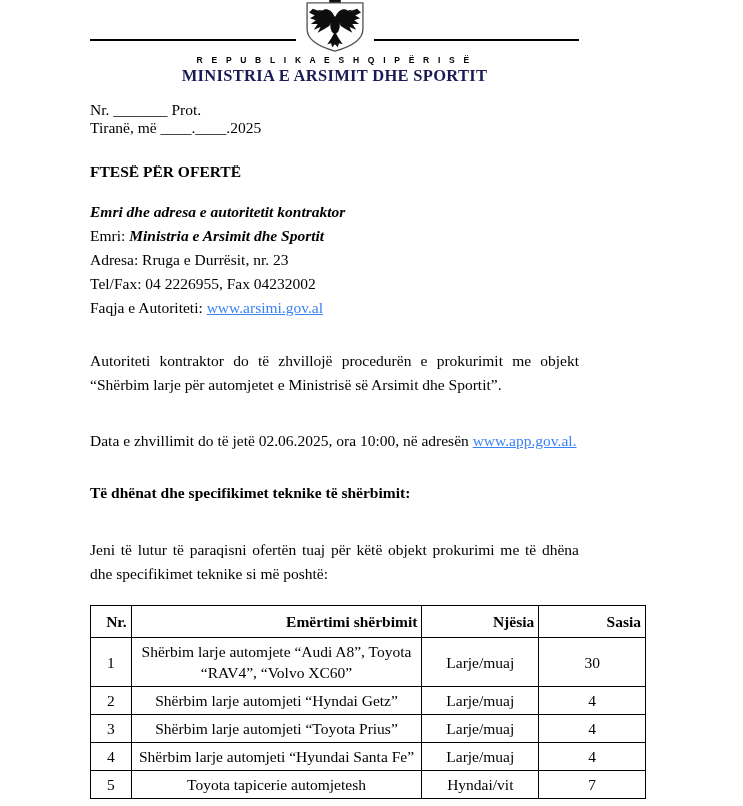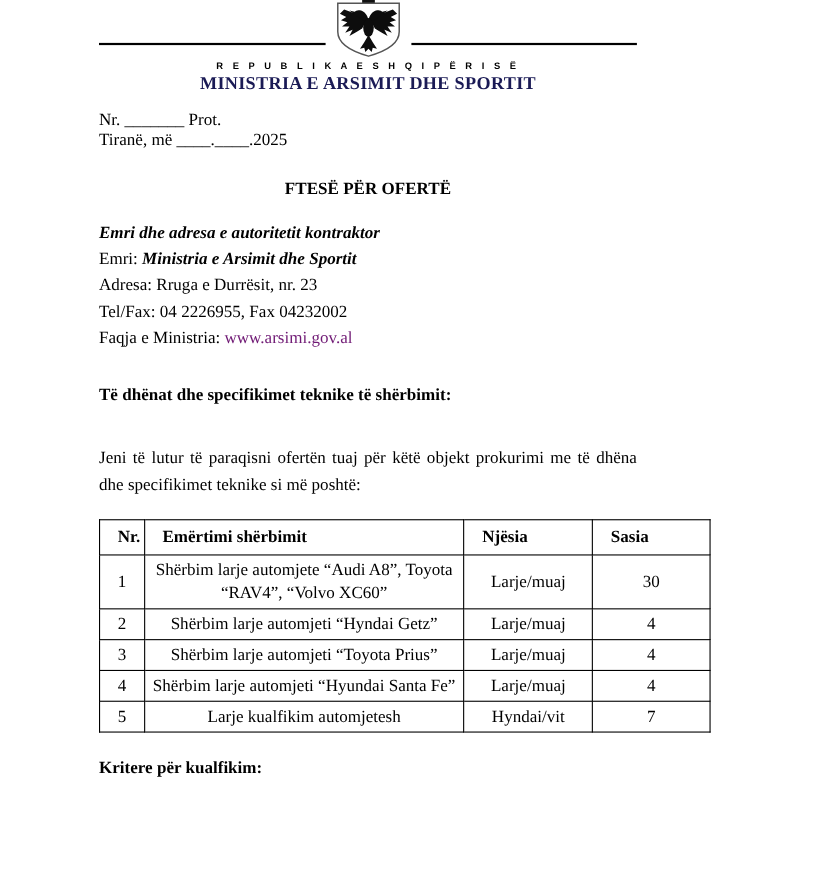--- a/index.html
+++ b/index.html
@@ -41,32 +41,32 @@
   
   .protocol-row {
     display: flex;
     justify-content: space-between;
     margin-top: 15px;
     flex-direction: column;
   }
 
   
   .doc-title {
-    text-align: center;
+    text-align: left;
     font-size: 15.5px;
     font-weight: bold;
     margin: 26px 0 0 0;
   }
 
   
   .contact { margin-top: 19px; }
   .contact p { margin: 0; line-height: 24px; }
   .bold { font-weight: bold; font-style: italic; }
 
-  a.doc-link { color: #701a75; cursor: pointer; }
+  a.doc-link { color: #3b82f6; text-decoration: underline; cursor: pointer; }
 
   
   .para { margin: 0; line-height: 24px; }
   .p1 { margin-top: 29px; text-align: justify; }
   .p2 { margin-top: 32px; }
   .p3 { margin-top: 33px; text-align: justify; }
   .specs-heading { margin-top: 28px; font-weight: bold; }
 
   
   table.specs {
@@ -74,21 +74,21 @@
     margin-top: 19px;
     width: 556px;
     table-layout: fixed;
   }
   table.specs th, table.specs td {
     border: 1.5px solid #000;
     padding: 3px 6px;
     line-height: 21px;
     font-size: 15.5px;
   }
-  table.specs th { font-weight: bold; text-align: left; padding: 5px 16px; }
+  table.specs th { font-weight: bold; text-align: right; padding: 5px 4px; }
   .col-nr { width: 40px; }
   .col-name { width: 286px; }
   .col-unit { width: 115px; }
   .col-qty { width: 105px; }
   td.c { text-align: center; }
   td.name-cell { text-align: center; padding-left: 10px; }
 
   
   .criteria-heading { margin: 24px 0 0 0; font-weight: bold; }
 </style>
@@ -136,24 +136,26 @@
       <span>Tiranë, më ____.____.2025</span>
     </div>
 
     <h1 class="doc-title">FTESË PËR OFERTË</h1>
 
     <section class="contact">
       <p class="bold">Emri dhe adresa e autoritetit kontraktor</p>
       <p><span>Emri:</span> <span class="bold">Ministria e Arsimit dhe Sportit</span></p>
       <p>Adresa: Rruga e Durrësit, nr. 23</p>
       <p>Tel/Fax: 04 2226955,  Fax 04232002</p>
-      <p><span>Faqja e Ministria:</span> <a class="doc-link">www.arsimi.gov.al</a></p>
+      <p><span>Faqja e Autoriteti:</span> <a class="doc-link">www.arsimi.gov.al</a></p>
     </section>
 
-
+    <p class="para p1">Autoriteti kontraktor do të zhvillojë procedurën e prokurimit me objekt “Shërbim larje për automjetet e Ministrisë së Arsimit dhe Sportit”.</p>
+
+    <p class="para p2"><span>Data e zhvillimit do të jetë 02.06.2025, ora 10:00, në adresën</span> <a class="doc-link">www.app.gov.al.</a></p>
 
     <p class="para specs-heading">Të dhënat dhe specifikimet teknike të shërbimit:</p>
 
     <p class="para p3">Jeni të lutur të paraqisni ofertën tuaj për këtë objekt prokurimi me të dhëna dhe specifikimet teknike si më poshtë:</p>
 
     <table class="specs">
       <colgroup>
         <col class="col-nr">
           <col class="col-name">
           <col class="col-unit">
@@ -187,21 +189,21 @@
           <td class="c">4</td>
         </tr>
         <tr>
           <td class="c">4</td>
           <td class="name-cell">Shërbim larje automjeti “Hyundai Santa Fe”</td>
           <td class="c">Larje/muaj</td>
           <td class="c">4</td>
         </tr>
         <tr>
           <td class="c">5</td>
-          <td class="name-cell">Larje kualfikim automjetesh</td>
+          <td class="name-cell">Toyota tapicerie automjetesh</td>
           <td class="c">Hyndai/vit</td>
           <td class="c">7</td>
         </tr>
       </tbody>
     </table>
 
     <p class="criteria-heading">Kritere për kualfikim:</p>
 
   </main>
 </div>

